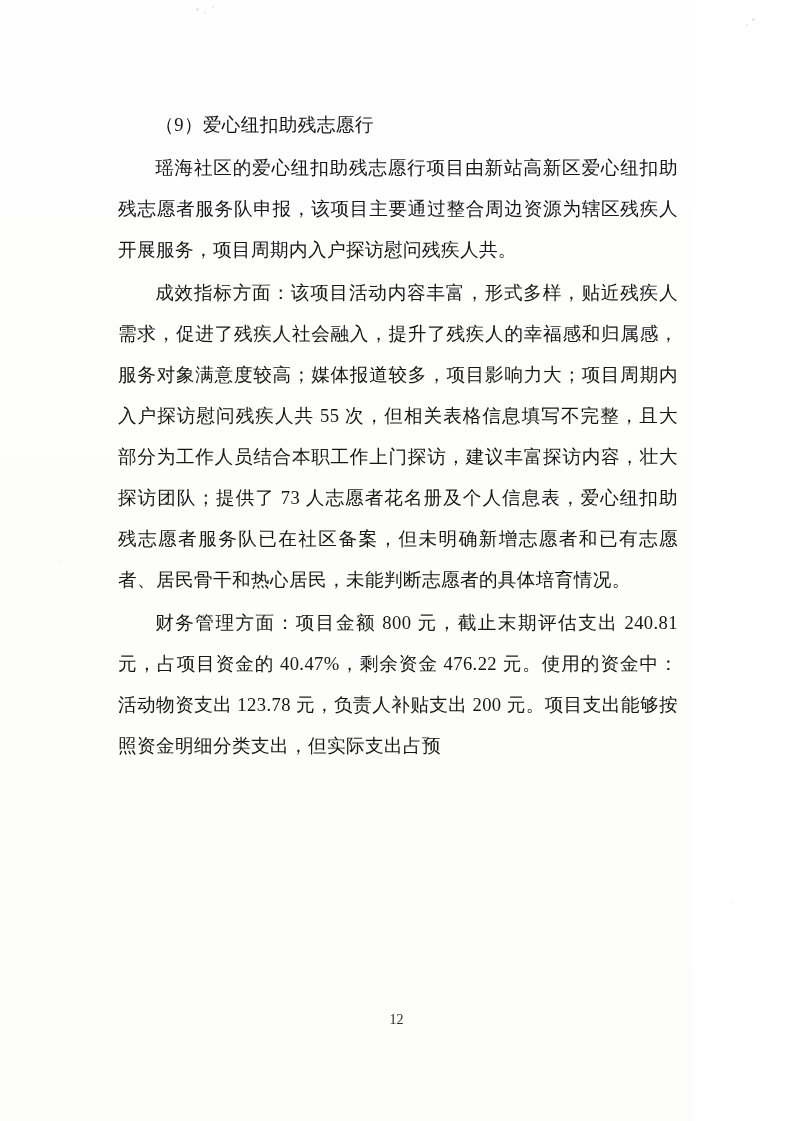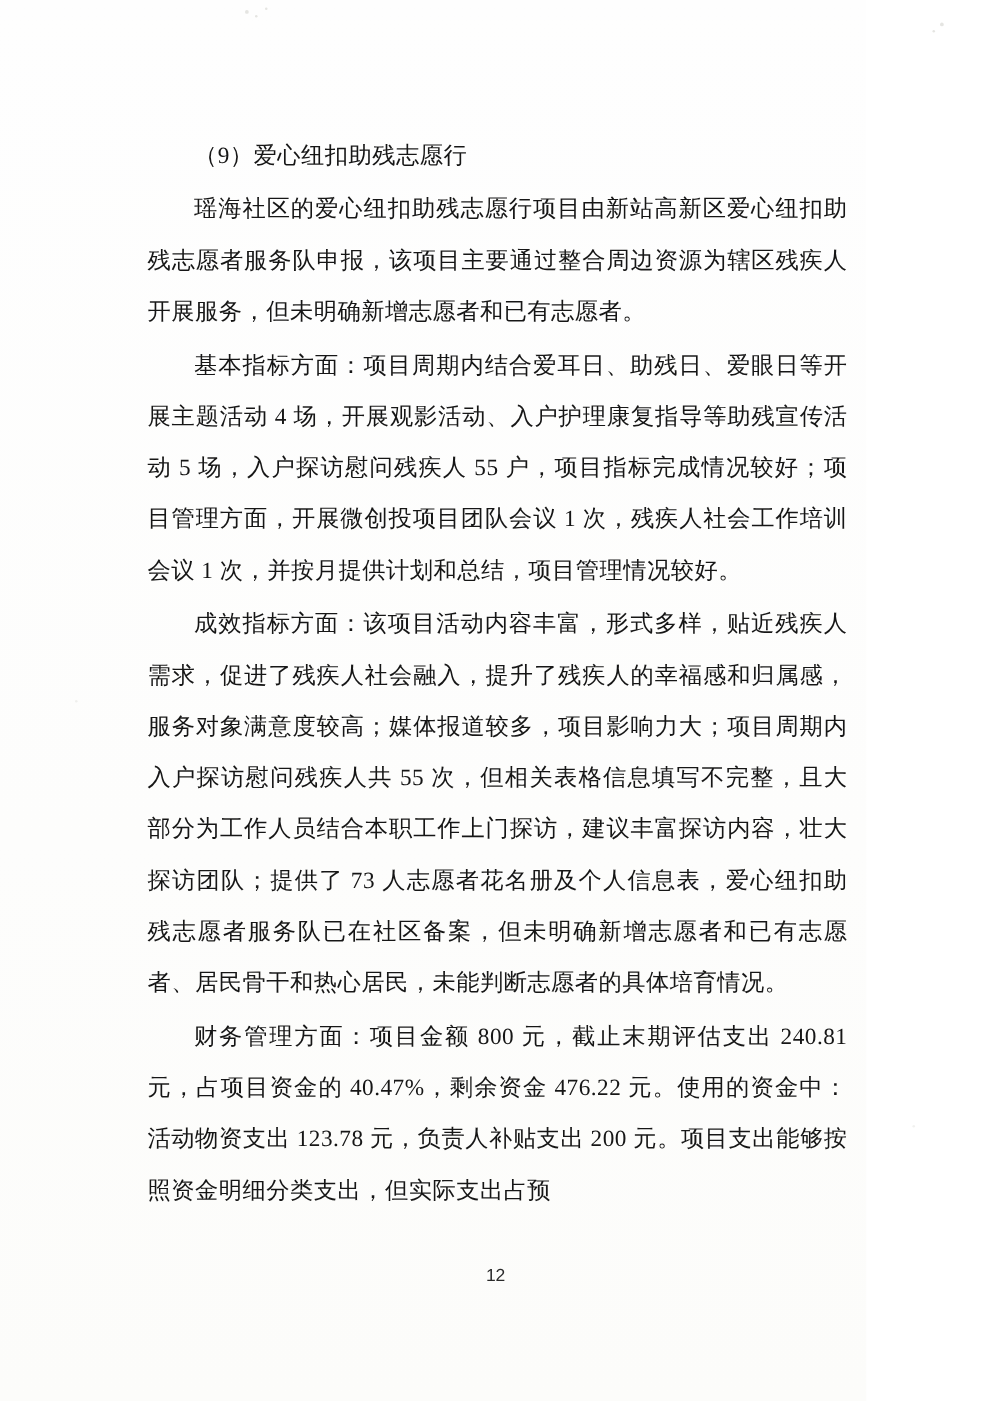--- a/index.html
+++ b/index.html
@@ -53,38 +53,37 @@
     text-indent: 2em;
   }
   .footer {
     position: absolute;
     left: 0;
     top: 1012px;
     width: 793px;
     text-align: center;
     font-size: 14px;
     color: #2a2a2a;
-    font-family: Liberation Sans, sans-serif;
+    font-family: Liberation Serif, serif;
   }
 </style>
 </head>
 <body>
 
 <div class="page">
 
   <span class="speck s1"></span>
   <span class="speck s2"></span>
   <span class="speck s3"></span>
   <span class="speck s4"></span>
   <span class="speck s5"></span>
   <span class="speck s6"></span>
   <span class="speck s7"></span>
 
   <div class="content">
     <p>（9）爱心纽扣助残志愿行</p>
-    <p>瑶海社区的爱心纽扣助残志愿行项目由新站高新区爱心纽扣助残志愿者服务队申报，该项目主要通过整合周边资源为辖区残疾人开展服务，但未明确新增志愿者和已有志愿者。</p>
-    <p>基本指标方面：项目周期内结合爱耳日、助残日、爱眼日等开展主题活动 4 场，开展观影活动、入户护理康复指导等助残宣传活动 5 场，入户探访慰问残疾人 55 户，项目指标完成情况较好；项目管理方面，开展微创投项目团队会议 1 次，残疾人社会工作培训会议 1 次，并按月提供计划和总结，项目管理情况较好。</p>
+    <p>瑶海社区的爱心纽扣助残志愿行项目由新站高新区爱心纽扣助残志愿者服务队申报，该项目主要通过整合周边资源为辖区残疾人开展服务，项目周期内入户探访慰问残疾人共。</p>
     <p>成效指标方面：该项目活动内容丰富，形式多样，贴近残疾人需求，促进了残疾人社会融入，提升了残疾人的幸福感和归属感，服务对象满意度较高；媒体报道较多，项目影响力大；项目周期内入户探访慰问残疾人共 55 次，但相关表格信息填写不完整，且大部分为工作人员结合本职工作上门探访，建议丰富探访内容，壮大探访团队；提供了 73 人志愿者花名册及个人信息表，爱心纽扣助残志愿者服务队已在社区备案，但未明确新增志愿者和已有志愿者、居民骨干和热心居民，未能判断志愿者的具体培育情况。</p>
     <p>财务管理方面：项目金额 800 元，截止末期评估支出 240.81 元，占项目资金的 40.47%，剩余资金 476.22 元。使用的资金中：活动物资支出 123.78 元，负责人补贴支出 200 元。项目支出能够按照资金明细分类支出，但实际支出占预</p>
   </div>
 
   <div class="footer">12</div>
 </div>
 
 </body></html>

